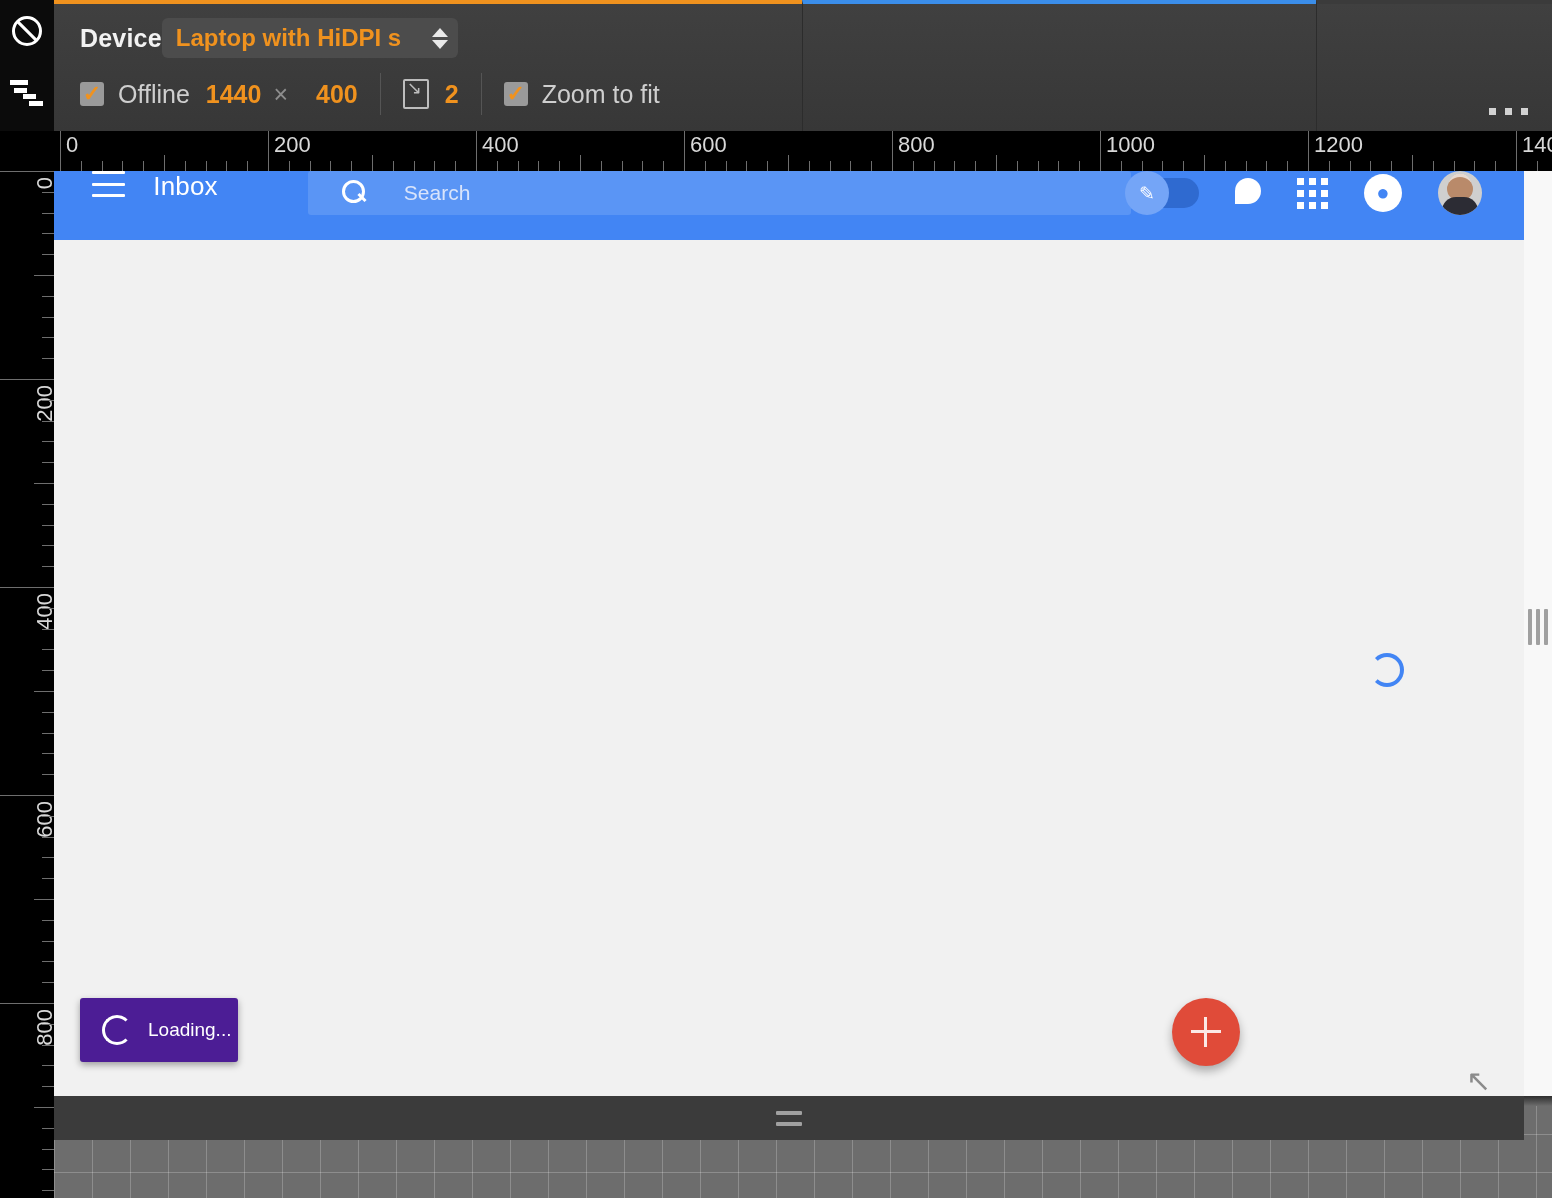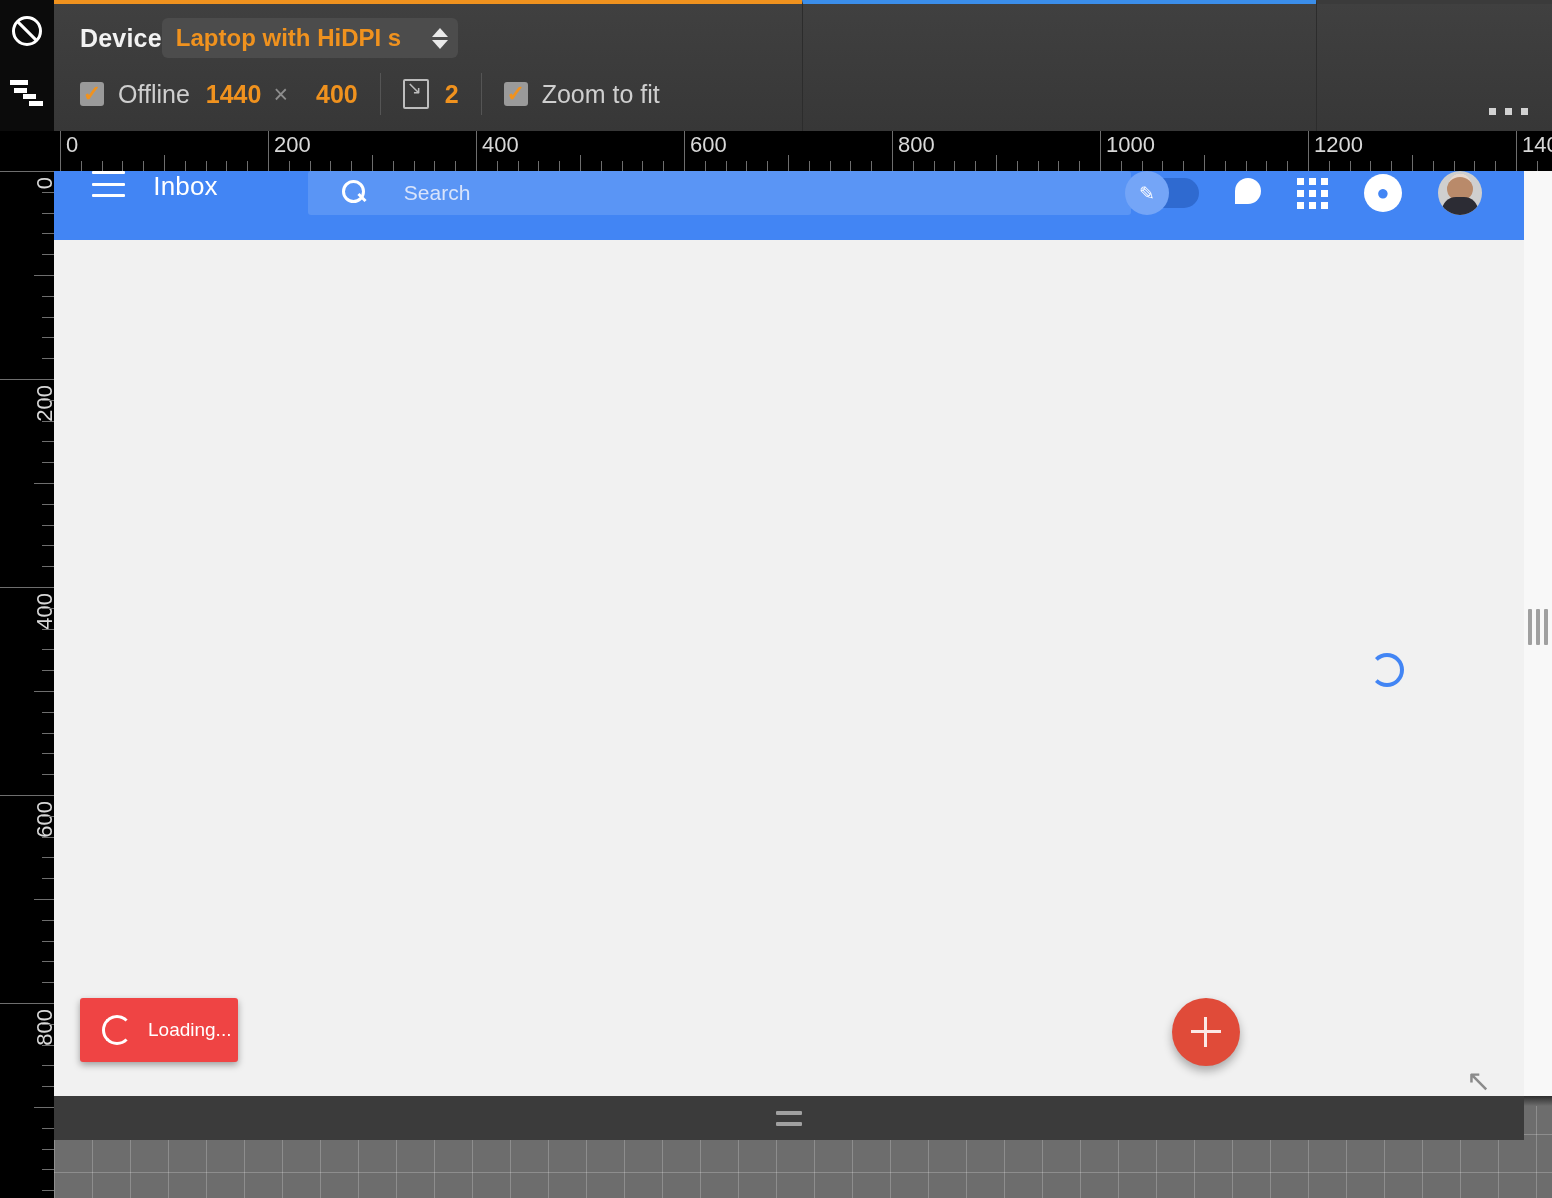--- a/index.html
+++ b/index.html
@@ -175,21 +175,21 @@
   .loading-more { position: absolute; left: 0; top: 116px; width: 1200px; text-align: center; color: #9b9b9b; font-size: 20px; }
 
   .spinner-blue {
     position: absolute; left: 1316px; top: 482px; width: 34px; height: 34px;
     border: 4px solid transparent; border-top-color: #4285f4; border-right-color: #4285f4;
     border-bottom-color: #4285f4; border-radius: 50%;
   }
 
   .snackbar {
     position: absolute; left: 26px; top: 827px; width: 158px; height: 64px;
-    background: #ef4444; border-radius: 3px; display: flex; align-items: center;
+    background: #4c1d95; border-radius: 3px; display: flex; align-items: center;
     padding-left: 22px; box-shadow: 0 3px 7px rgba(0,0,0,.35);
   }
   .snackbar::before {
     content: ""; position: absolute; left: -18px; top: 18px; width: 26px; height: 26px;
     background: #c9c9c9; border-radius: 50%; z-index: -1;
   }
   .snack-spin {
     width: 30px; height: 30px; border: 3px solid transparent;
     border-top-color: #fff; border-left-color: #fff; border-bottom-color: #fff;
     border-radius: 50%;

